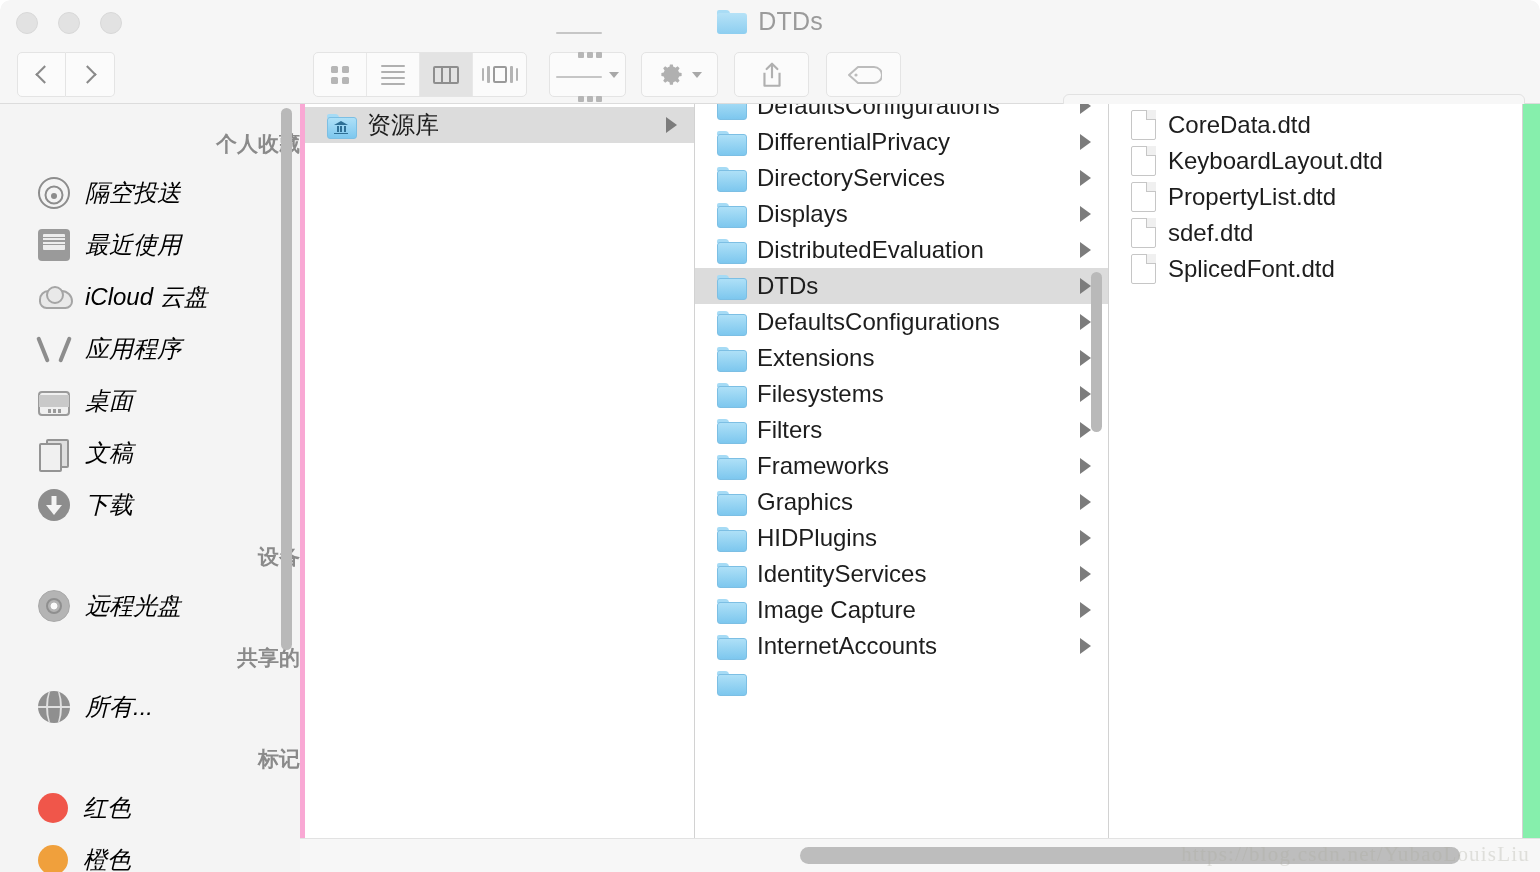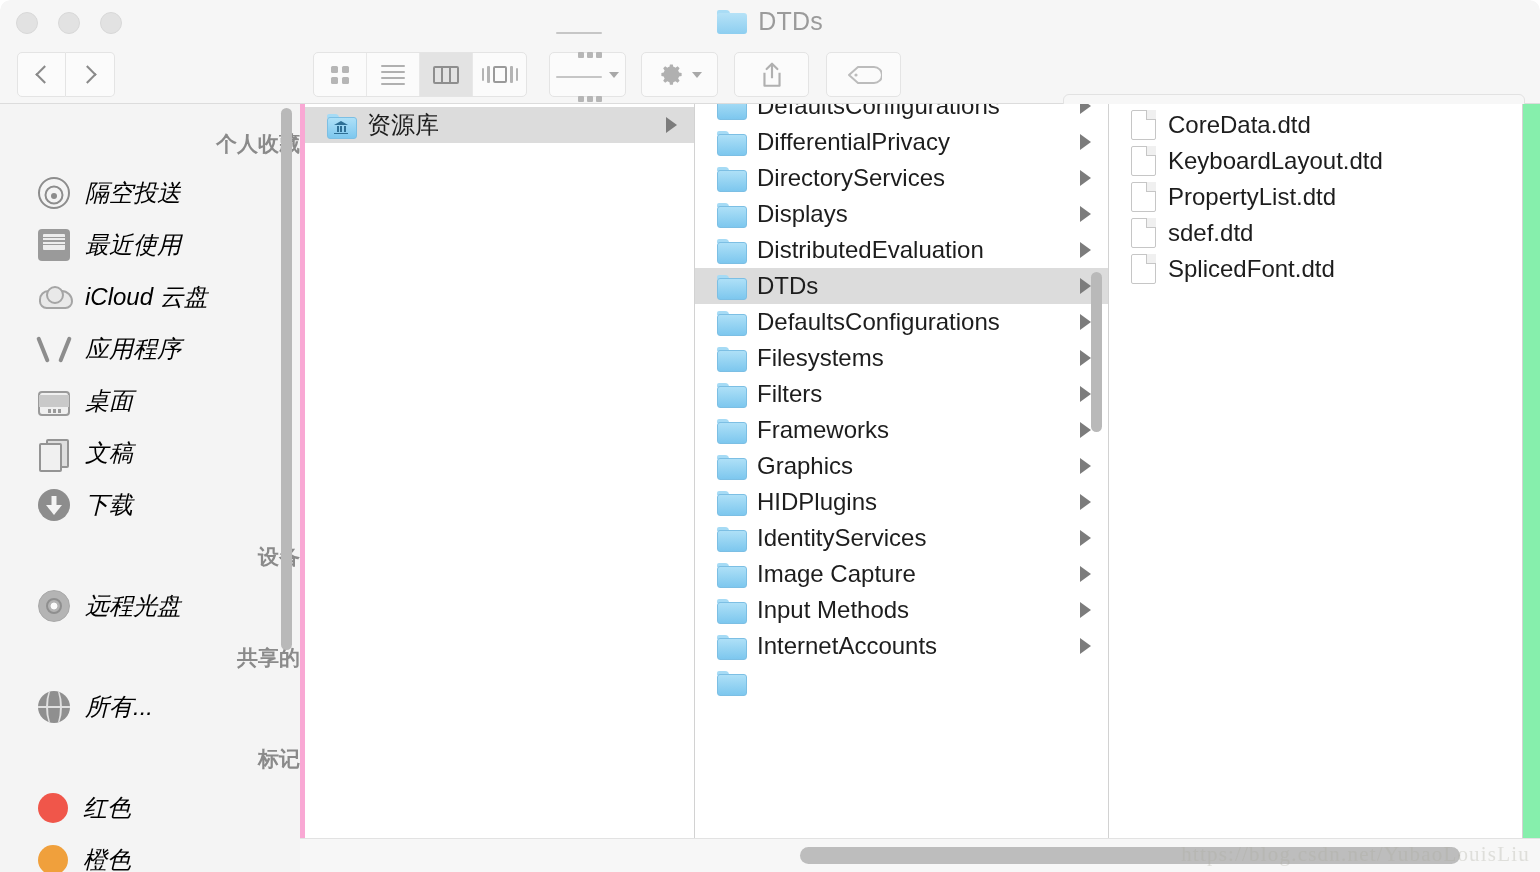--- a/index.html
+++ b/index.html
@@ -697,20 +697,25 @@
             <span class="name">DTDs</span>
             <span class="disclose"></span>
           </div>
           <div class="row">
             <span class="f-ico"></span>
             <span class="name">DefaultsConfigurations</span>
             <span class="disclose"></span>
           </div>
           <div class="row">
             <span class="f-ico"></span>
+            <span class="name">Extensions</span>
+            <span class="disclose"></span>
+          </div>
+          <div class="row">
+            <span class="f-ico"></span>
             <span class="name">Filesystems</span>
             <span class="disclose"></span>
           </div>
           <div class="row">
             <span class="f-ico"></span>
             <span class="name">Filters</span>
             <span class="disclose"></span>
           </div>
           <div class="row">
             <span class="f-ico"></span>
@@ -728,25 +733,20 @@
             <span class="disclose"></span>
           </div>
           <div class="row">
             <span class="f-ico"></span>
             <span class="name">IdentityServices</span>
             <span class="disclose"></span>
           </div>
           <div class="row">
             <span class="f-ico"></span>
             <span class="name">Image Capture</span>
-            <span class="disclose"></span>
-          </div>
-          <div class="row">
-            <span class="f-ico"></span>
-            <span class="name">Input Methods</span>
             <span class="disclose"></span>
           </div>
           <div class="row">
             <span class="f-ico"></span>
             <span class="name">InternetAccounts</span>
             <span class="disclose"></span>
           </div>
           <div class="row">
             <span class="f-ico"></span>
           </div>

